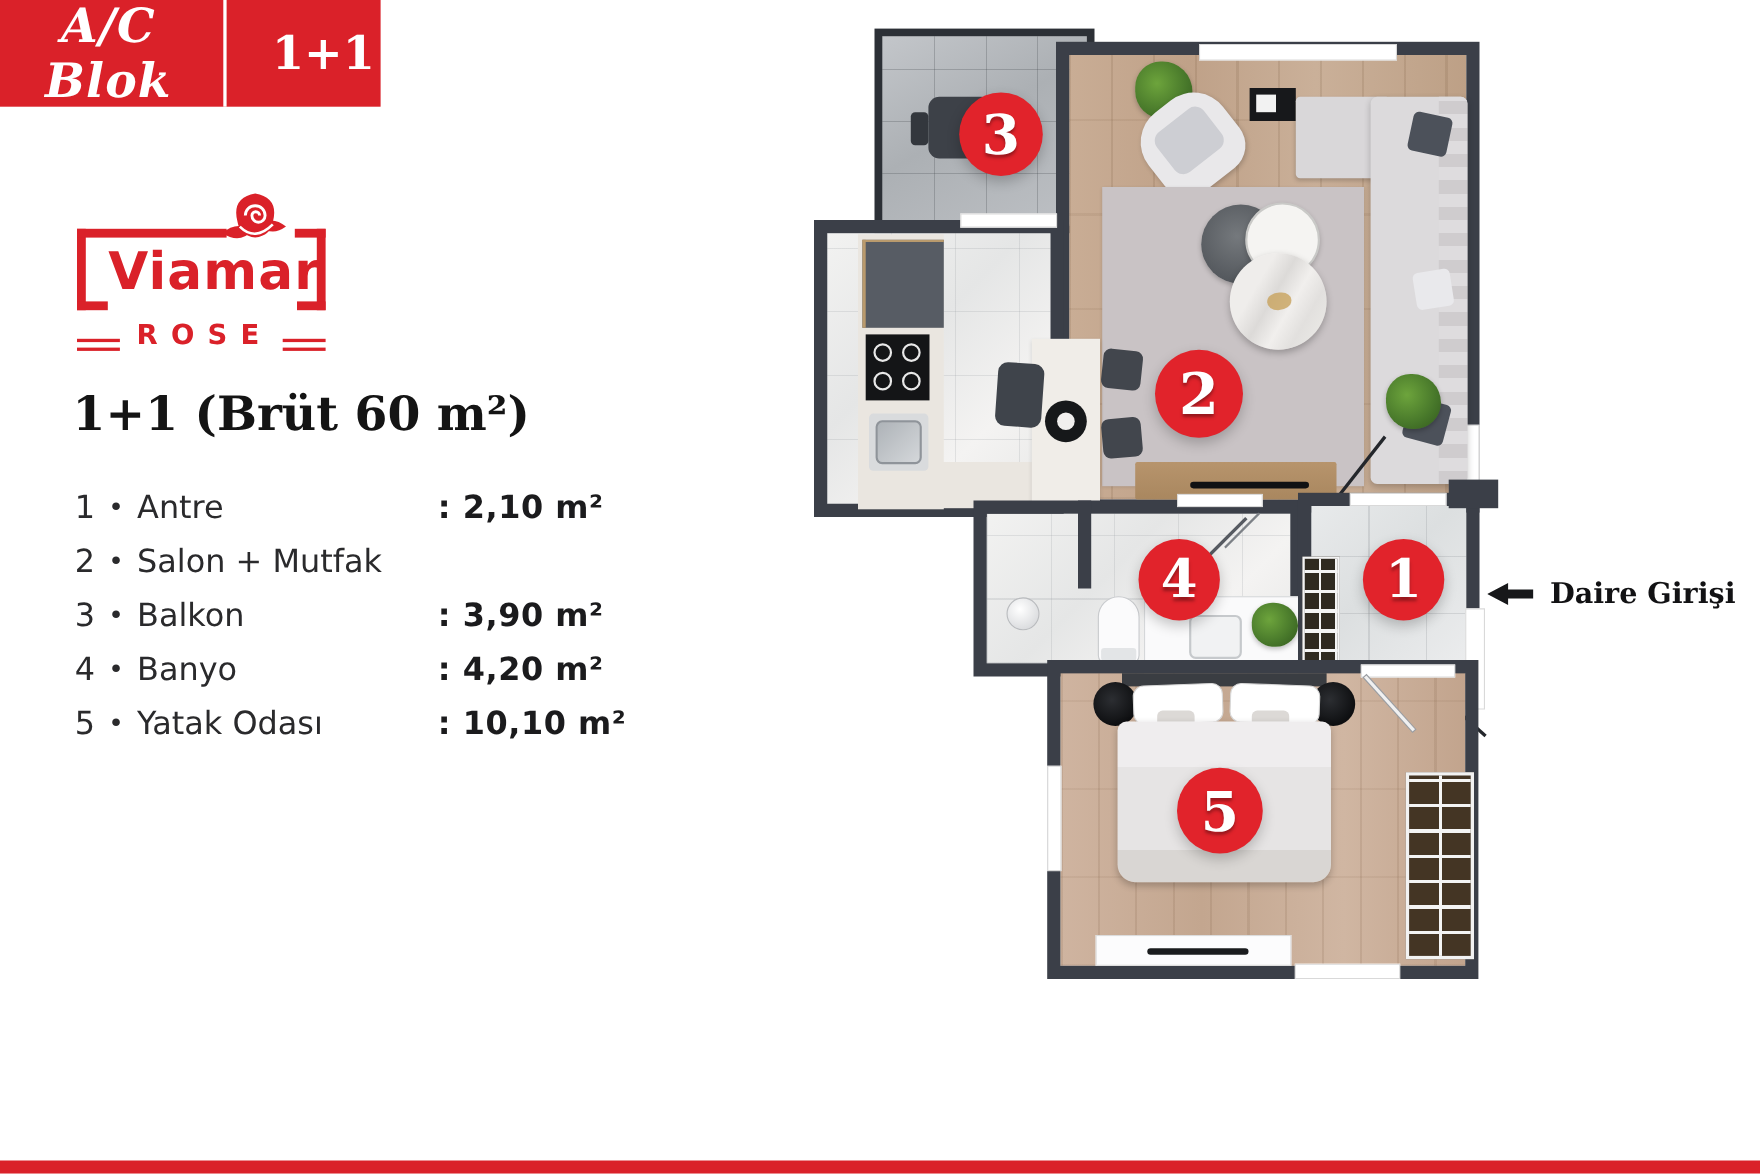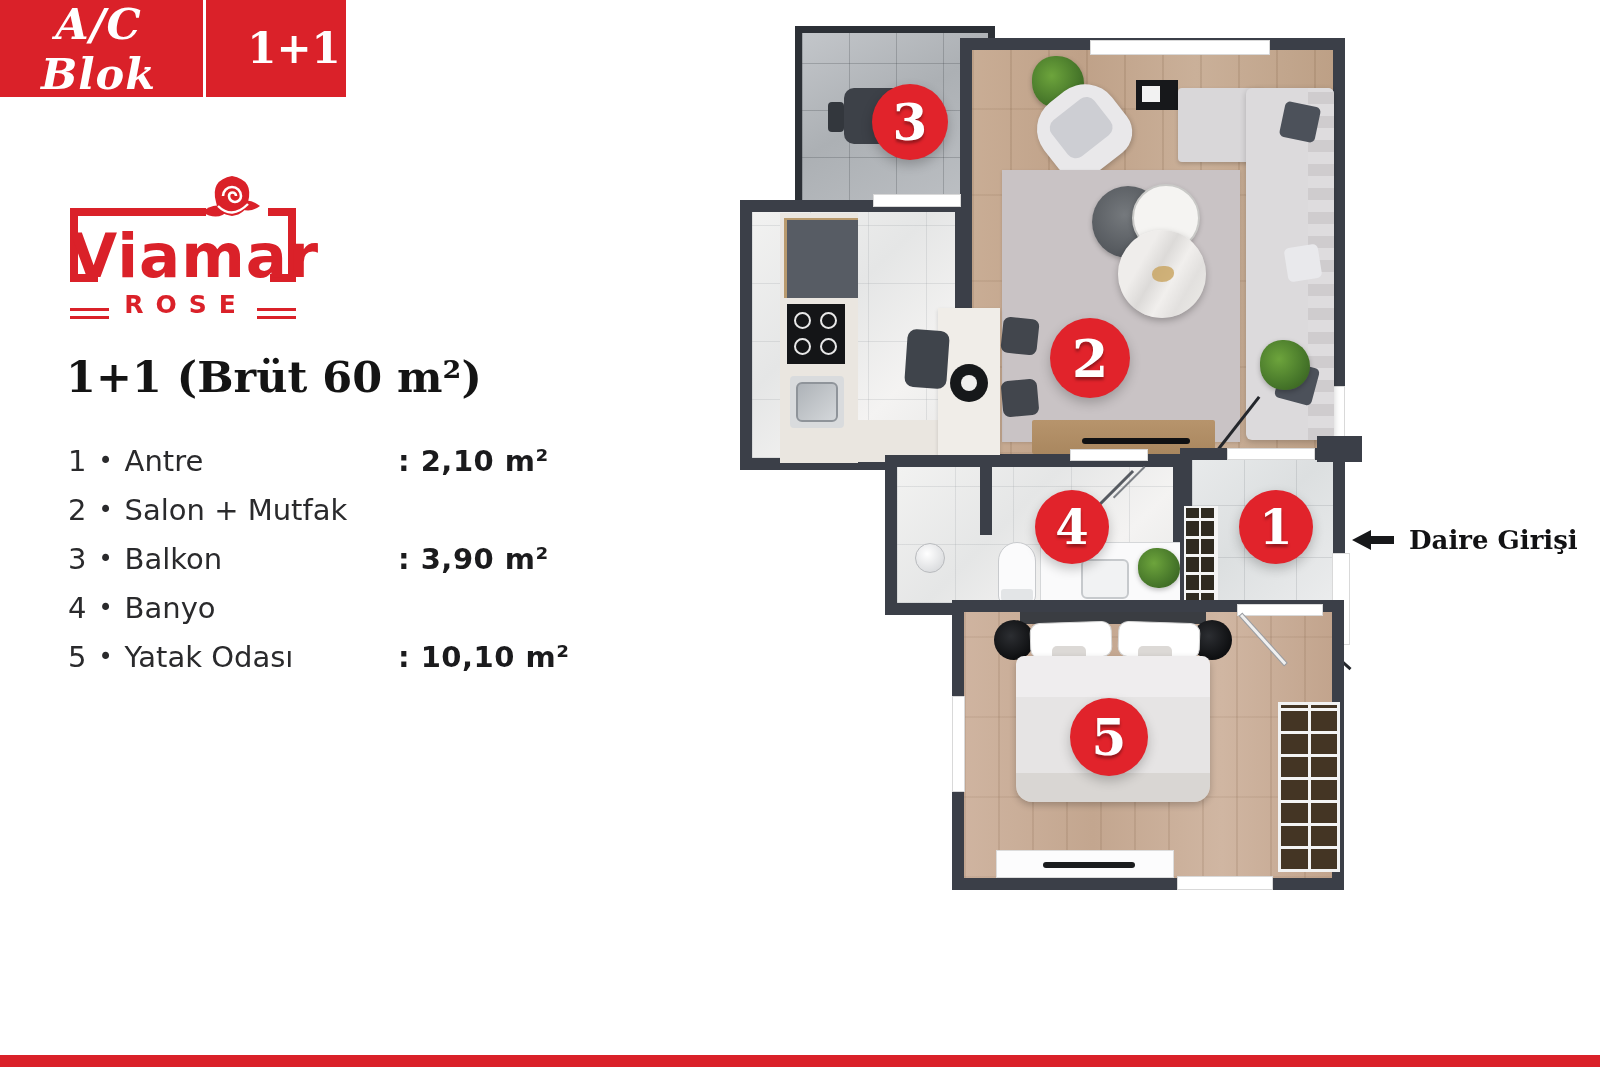--- a/index.html
+++ b/index.html
@@ -34,24 +34,24 @@
     letter-spacing:1px;padding-right:6px;
   }
   .badge .divider{width:3px;height:100%;background:#ffffff;}
   .badge .unit{width:104px;text-align:center;font-size:42px;margin-left:36px;}
 
   
   .logo{left:64px;top:176px;width:246px;height:150px;}
   .logo-frame{position:absolute;left:6px;top:32px;width:226px;height:74px;}
   .logo-frame .bar{position:absolute;background:var(--red);}
   .brand{
-    position:absolute;left:0;top:12px;width:100%;
+    position:absolute;left:12px;top:12px;width:100%;
     text-align:center;
     color:var(--red);
-    font-size:61px;font-weight:bold;letter-spacing:1px;
+    font-size:47px;font-weight:bold;letter-spacing:1px;
   }
   .rose{position:absolute;left:126px;top:-36px;width:70px;height:66px;}
   .subbrand-row{
     position:absolute;left:6px;top:114px;width:226px;
     display:flex;align-items:flex-end;justify-content:center;gap:9px;
     color:var(--red);
   }
   .subbrand-row .dline{
     width:46px;height:11px;
     border-top:3px solid var(--red);
@@ -202,20 +202,21 @@
       <span>Balkon</span>
     </div>
     <div class="room-area">: 3,90 m²</div>
   </div>
   <div class="room-row">
     <div class="room-label">
       <span>4</span>
       <span class="sep">•</span>
       <span>Banyo</span>
     </div>
+    <div class="room-area">: 4,20 m²</div>
   </div>
   <div class="room-row">
     <div class="room-label">
       <span>5</span>
       <span class="sep">•</span>
       <span>Yatak Odası</span>
     </div>
     <div class="room-area">: 10,10 m²</div>
   </div>
 </div>

